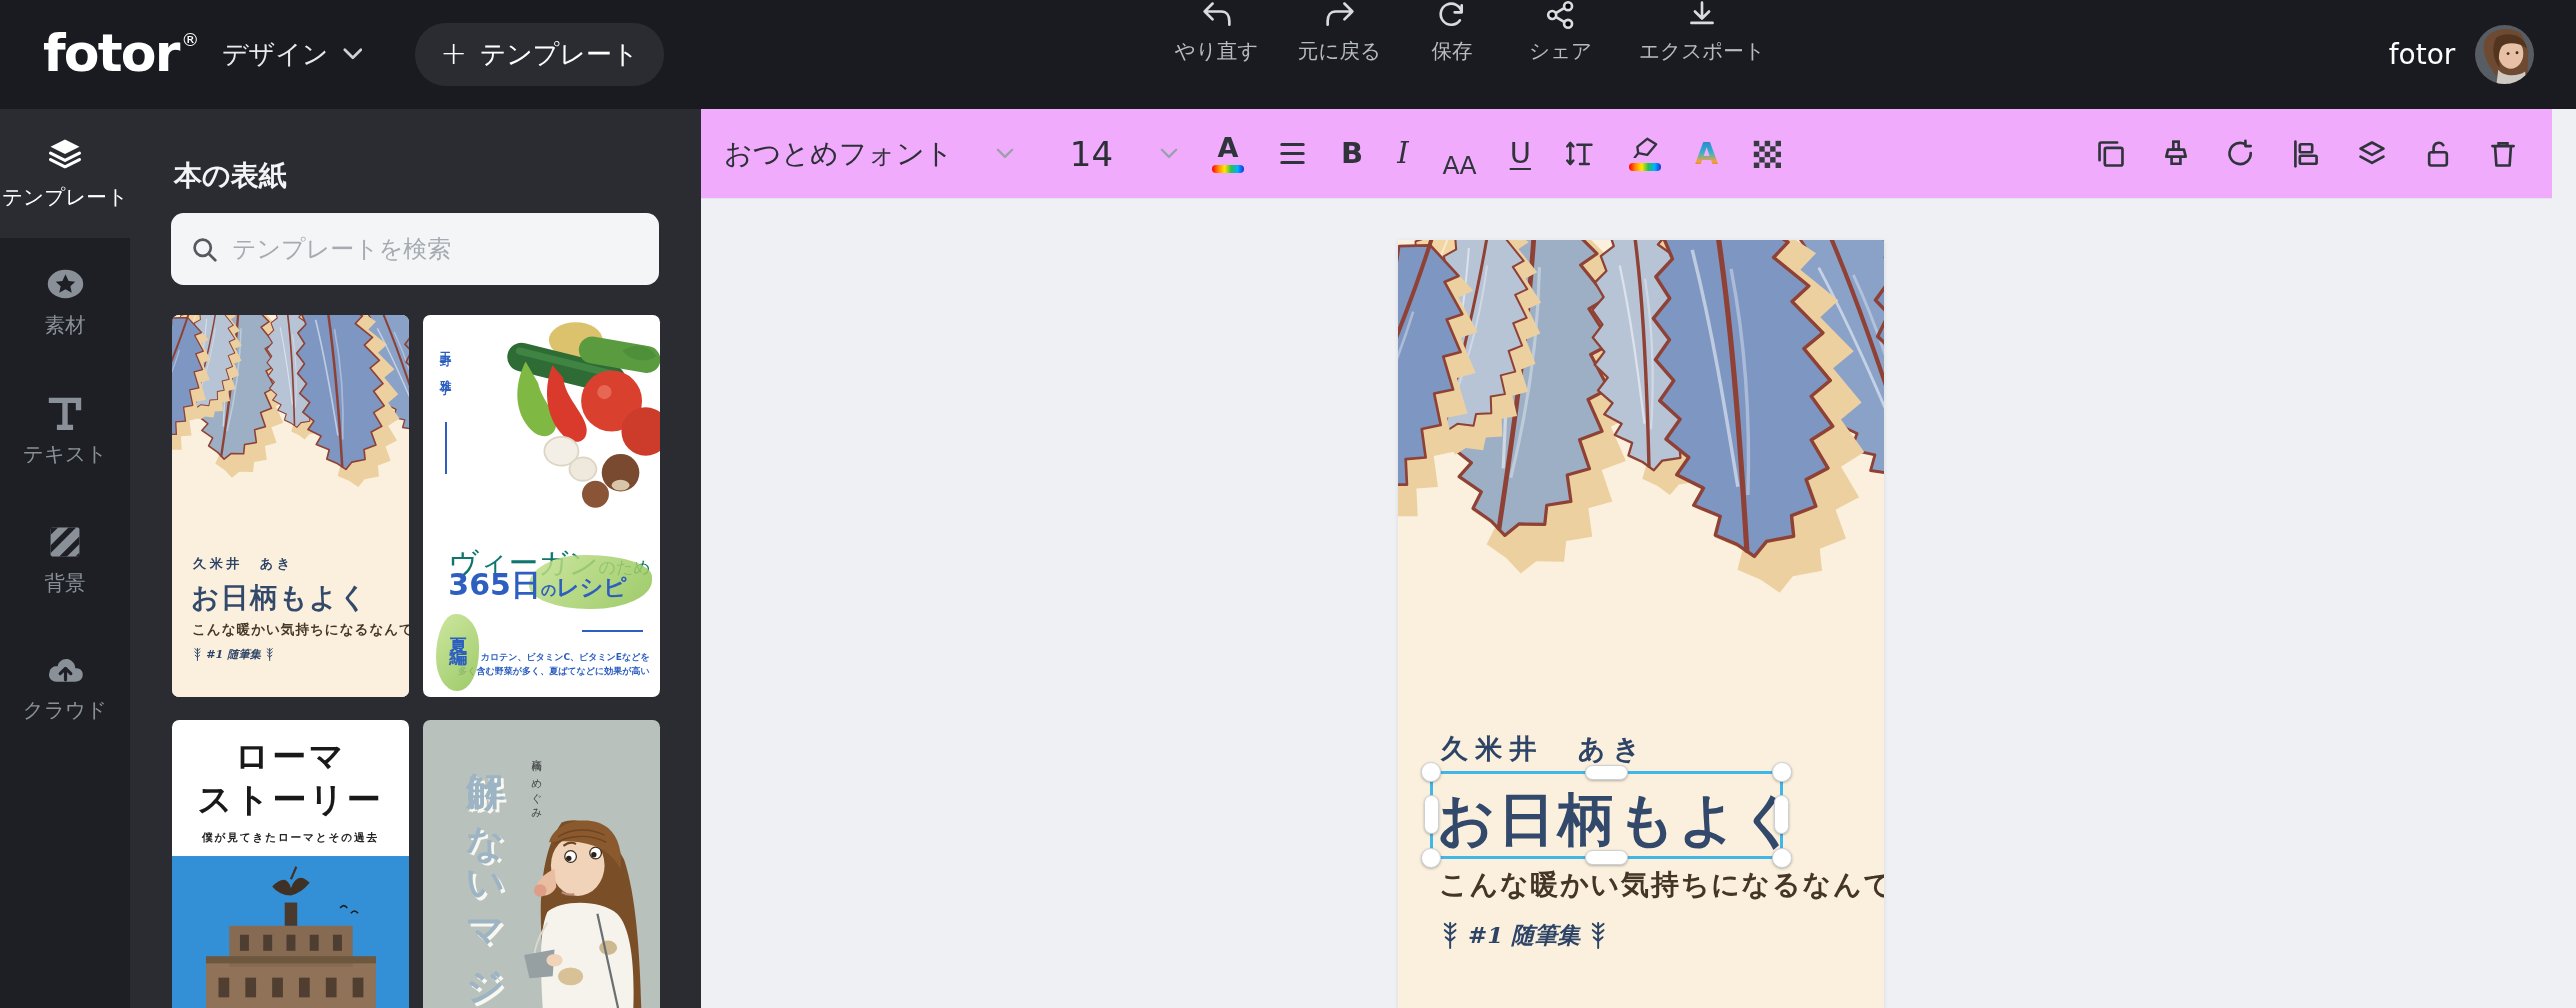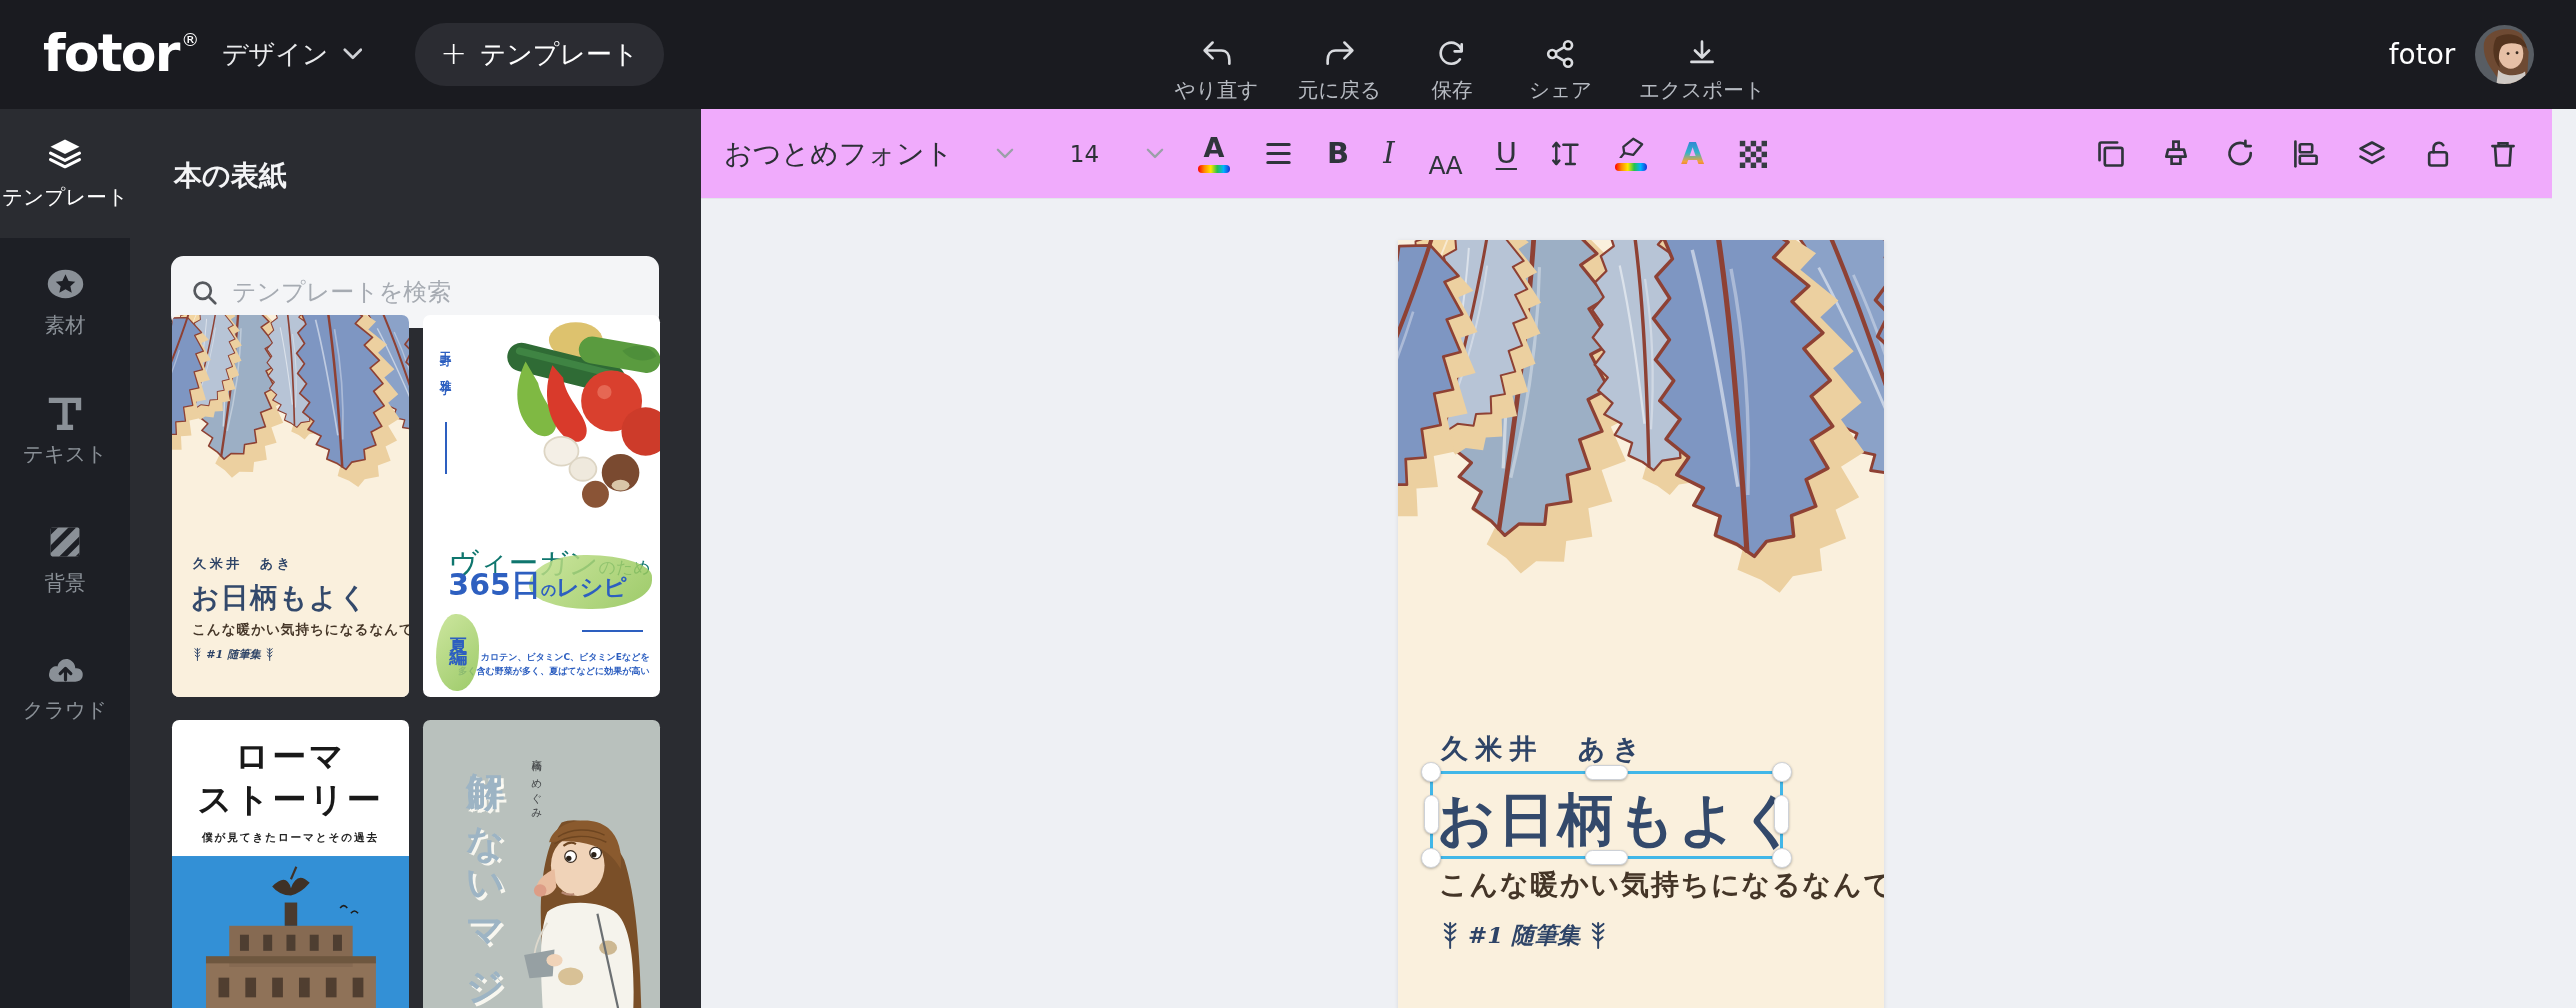--- a/index.html
+++ b/index.html
@@ -6,41 +6,41 @@
   html,body { width:2576px; height:1009px; overflow:hidden; }
   body { position:relative; background:#eef0f4; font-family:"DejaVu Sans","Liberation Sans",sans-serif; }
   .serif { font-family:"DejaVu Serif","Liberation Serif",serif; }
 
   
   .topbar { position:absolute; left:0; top:0; width:2576px; height:109px; background:#1a1b20; z-index:30; }
   .logo { position:absolute; left:43px; top:23px; color:#ffffff; font-size:52px; font-weight:800; letter-spacing:-1.8px; }
   .logo .reg { font-size:18px; font-weight:400; vertical-align:25px; margin-left:2.7px; }
   .menu-design { position:absolute; left:222px; top:0; height:109px; display:flex; align-items:center; gap:14.3px; color:#e9eaec; font-size:26px; cursor:pointer; }
   .new-btn { position:absolute; left:415px; top:23px; width:249px; height:63px; border:none; border-radius:31px; background:#2b2c32; color:#fff; font-size:26px; display:flex; align-items:center; justify-content:center; gap:12.5px; cursor:pointer; font-family:inherit; }
-  .tb-actions { position:absolute; left:1172px; top:0; height:104px; display:flex; align-items:flex-end; gap:34px; }
+  .tb-actions { position:absolute; left:1172px; top:0; height:104px; display:flex; align-items:flex-start; gap:34px; }
   .tb-action { display:flex; flex-direction:column; align-items:center; justify-content:center; gap:7.2px; cursor:pointer; }
   .tb-action svg { stroke:#d9dbdf; }
   .tb-action .lbl { color:#b6bac1; font-size:20.6px; white-space:nowrap; }
   .w100{width:89px}.w76{width:68px}.w90{width:81px}.w150{width:134px}
   .account { position:absolute; right:42px; top:0; height:109px; display:flex; align-items:center; gap:19.7px; }
   .account .uname { color:#ffffff; font-size:28px; }
   .avatar { width:59px; height:59px; border-radius:50%; overflow:hidden; cursor:pointer; }
 
   
   .rail { position:absolute; left:0; top:109px; width:130px; height:900px; background:#1d1f25; z-index:20; }
   .rail-item { width:130px; height:129px; display:flex; flex-direction:column; align-items:center; justify-content:center; gap:9px; color:#8a9097; cursor:pointer; }
   .rail-item svg { stroke:#8a9097; fill:none; }
   .rail-item.active { background:#2a2c31; color:#ffffff; }
   .rail-item.active svg { stroke:#ffffff; }
   .rail-item .rl { font-size:20.6px; white-space:nowrap; }
 
   
   .panel { position:absolute; left:130px; top:109px; width:571px; height:900px; background:#2a2c31; z-index:19; overflow:hidden; }
   .panel-title { position:absolute; left:44px; top:48px; color:#f3f4f6; font-size:28px; font-weight:600; }
-  .searchbox { position:absolute; left:41px; top:104px; width:488px; height:72px; background:#f4f5f7; border-radius:12.5px; display:flex; align-items:center; padding:0 19.7px; gap:14.3px;margin-top:43px; }
+  .searchbox { position:absolute; left:41px; top:104px; width:488px; height:72px; background:#f4f5f7; border-radius:12.5px; display:flex; align-items:center; padding:0 19.7px; gap:14.3px; }
   .searchbox input { flex:1; border:none; outline:none; background:transparent; font-size:24px; color:#333; font-family:inherit; }
   .searchbox input::placeholder { color:#a6abb2; }
   .thumb-grid { position:absolute; left:42px; top:206px; width:488px; display:grid; grid-template-columns:237px 237px; grid-auto-rows:382px; column-gap:14.3px; row-gap:23px; }
   .thumb { width:237px; height:382px; border-radius:7.2px; overflow:hidden; position:relative; cursor:pointer; background:#fff; }
   .cover-scale { width:486px; height:787px; transform:scale(0.4880); transform-origin:0 0; }
 
   
   .cover { position:relative; width:486px; height:787px; background:#faf0dd; overflow:hidden; }
   .cover .art { position:absolute; left:0; top:0; }
   .c-author { position:absolute; left:43px; top:491px; font-size:27px; font-weight:700; letter-spacing:7.2px; color:#2e4467; }
@@ -48,21 +48,21 @@
   .c-sub    { position:absolute; left:41px; top:626px; font-size:28px; font-weight:700; letter-spacing:1.8px; color:#443527; white-space:nowrap; }
   .c-badge  { position:absolute; left:45px; top:680px; display:flex; align-items:center; gap:10.7px; color:#2e4467; }
   .c-badge .bt { font-size:23px; font-weight:700; font-style:italic; }
 
   
   .toolbar { position:absolute; left:676px; top:109px; width:1876px; height:90px; background:#f0abfc; border-bottom:0.9px solid #e3e6ea; display:flex; align-items:center; padding:0 34px 0 48px; z-index:18; }
   .t-left { display:flex; align-items:center; gap:34px; }
   .font-select { display:flex; align-items:center; gap:43px; cursor:pointer; }
   .font-select .fname { font-size:28px; color:#2c3036; }
   .size-select { display:flex; align-items:center; gap:47px; margin-left:21.5px; cursor:pointer; }
-  .size-select .fsize { font-size:23px; color:#2c3036; }
+  .size-select .fsize { font-size:34px; color:#2c3036; }
   .tg { font-size:29px; color:#2f343b; cursor:pointer; line-height:1; }
   .tg.b { font-weight:800; }
   .tg.i { font-style:italic; font-family:"DejaVu Serif","Liberation Serif",serif; }
   .tg.aa { font-size:25px; letter-spacing:-0.9px;margin-top:24px; }
   .tg.u { text-decoration:underline; text-underline-offset:5.4px; }
   .stack { display:flex; flex-direction:column; align-items:center; gap:4.5px; cursor:pointer; }
   .stack .aglyph { font-size:27px; font-weight:700; color:#2f343b; line-height:1; }
   .rainbow { width:32px; height:8px; border-radius:4.5px; background:linear-gradient(90deg,#f00,#ff8a00,#ffe600,#27c24c,#00b3ff,#1b2fd8); }
   .grad-a { font-size:30px; font-weight:800; background:linear-gradient(180deg,#2f7bd6 0%,#35b2c9 45%,#f2a13c 75%,#e2572c 100%); -webkit-background-clip:text; background-clip:text; color:transparent; cursor:pointer; line-height:1; }
   .t-right { margin-left:auto; display:flex; align-items:center; gap:35px; }

